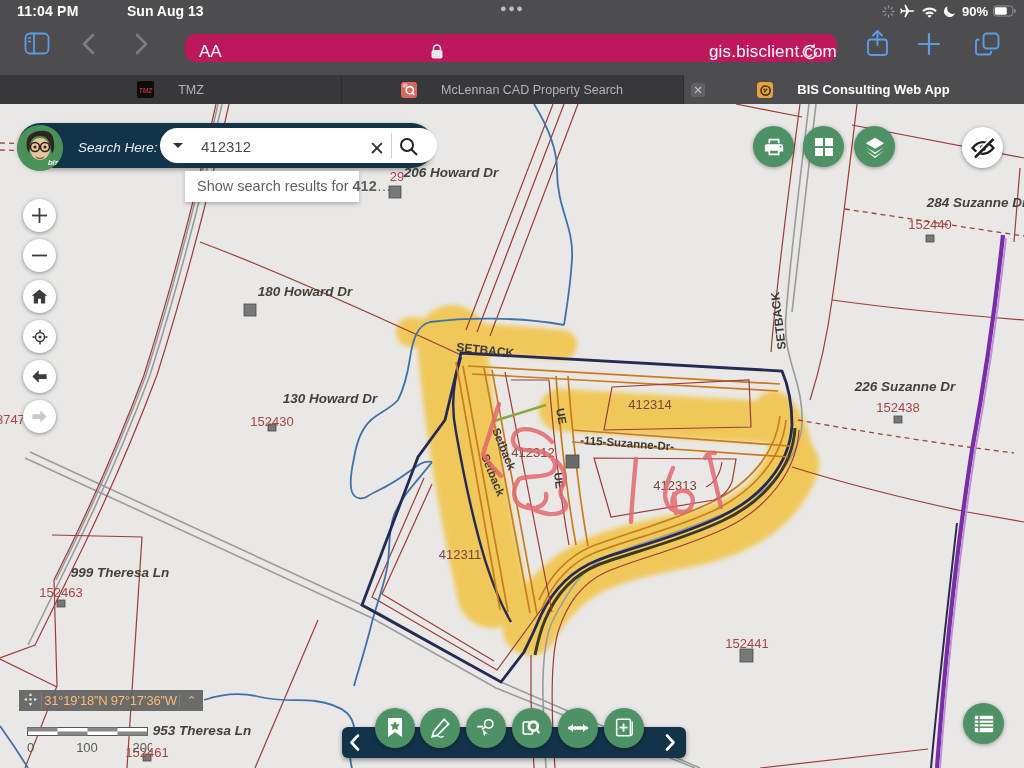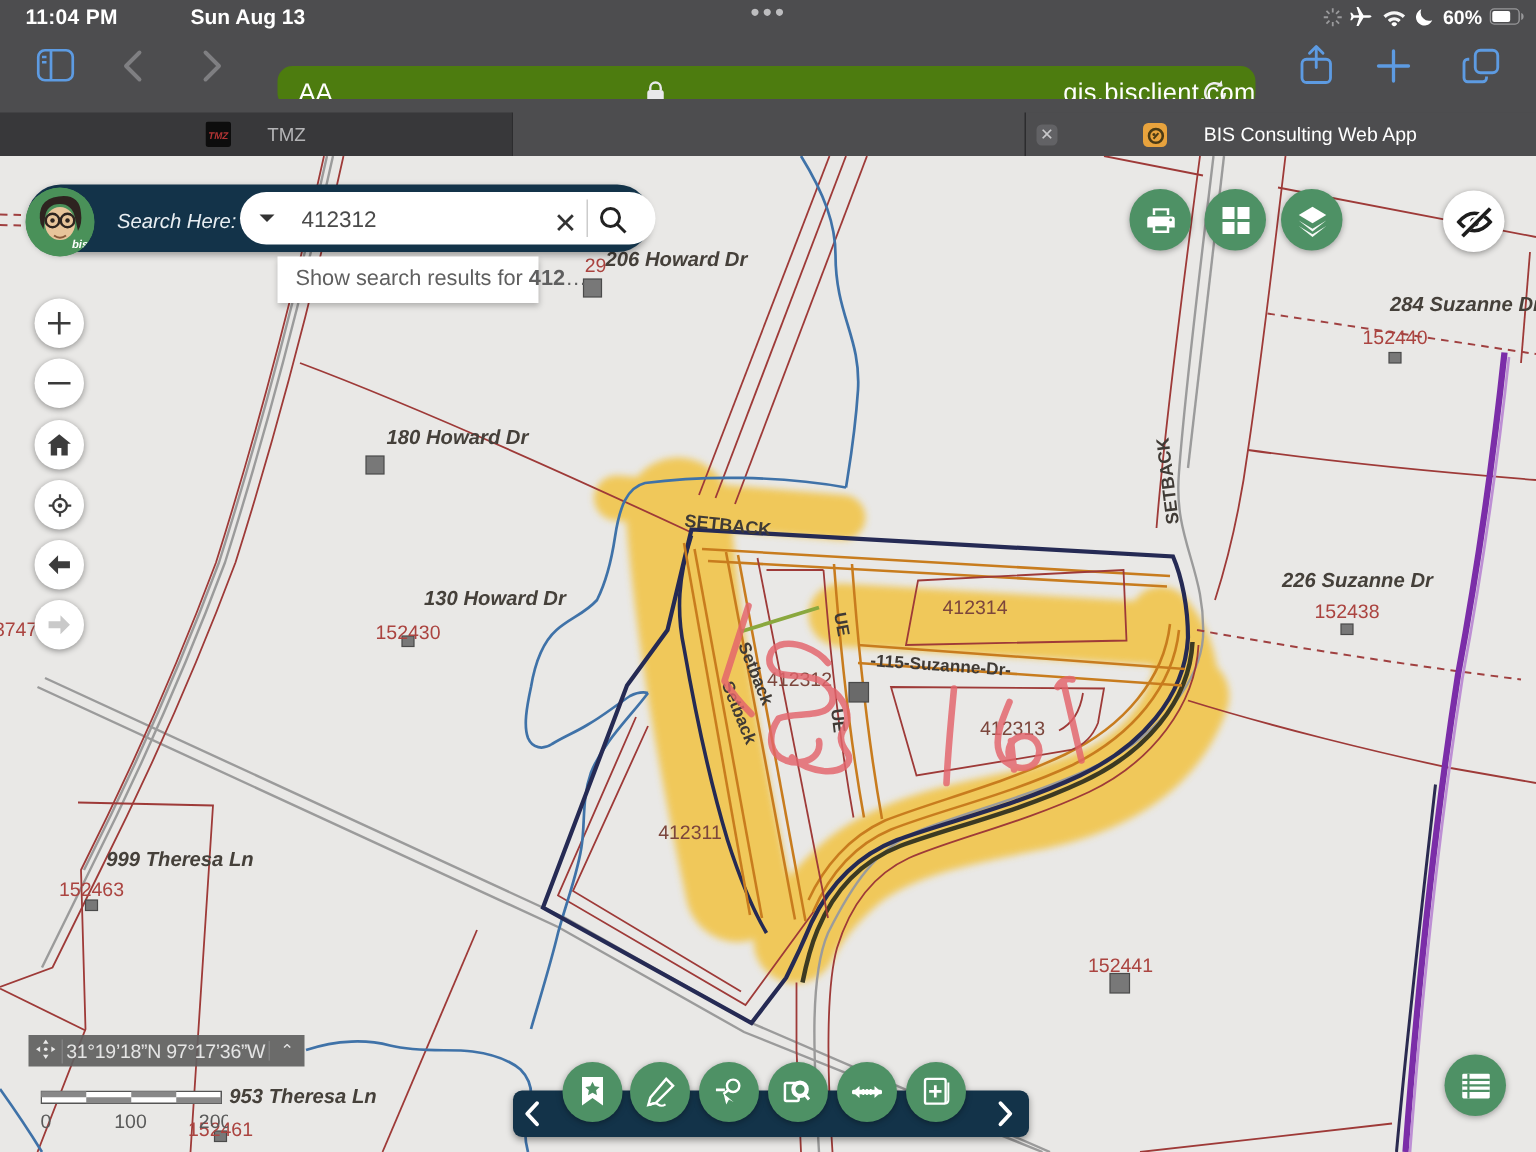--- a/index.html
+++ b/index.html
@@ -7,48 +7,48 @@
   .abs{position:absolute;}
   #stage{position:relative;width:1024px;height:768px;}
   
   #statusbar{left:0;top:0;width:1024px;height:22px;background:#4d4d4f;color:#fff;}
   #statusbar .time{position:absolute;left:17px;top:3px;font-size:14px;font-weight:bold;letter-spacing:.2px;}
   #statusbar .date{position:absolute;left:95px;top:3px;font-size:14px;font-weight:bold;margin-left:32px;}
   #statusbar .dots{position:absolute;left:500px;top:2px;font-size:11px;color:#bdbdbf;letter-spacing:1.5px;}
   #statusbar .right{position:absolute;right:8px;top:0;height:22px;display:flex;align-items:center;gap:5px;}
   #statusbar .pct{font-size:13px;font-weight:bold;}
   #toolbar{left:0;top:22px;width:1024px;height:44px;background:#4d4d4f;}
-  #urlpill{left:185px;top:44px;width:652px;height:28px;background:#4d7c0f;border-radius:10px;color:#fff;}
+  #urlpill{left:185px;top:34px;width:652px;height:28px;background:#be185d;border-radius:10px;color:#fff;}
   #urlpill .aa{position:absolute;left:14px;top:8px;font-size:17px;}
   #urlpill .url{position:absolute;left:0;top:8px;width:100%;text-align:right;font-size:17px;letter-spacing:.2px;}
   #urlpill .lock{position:absolute;left:246px;top:10px;}
   #tabbar{left:0;top:66px;width:1024px;height:38px;background:#4d4d4f;}
   .tab{position:absolute;top:75px;height:29px;display:flex;align-items:center;justify-content:center;gap:24px;color:#b4b4b6;font-size:12.5px;background:#38383a;}
-  #tab3{background:#4d4d4f;color:#fff;font-weight:normal;font-size:13px;}
+  #tab3{background:#4d4d4f;color:#fff;font-weight:bold;font-size:13px;}
   .tabsep{position:absolute;top:75px;width:1px;height:29px;background:#2c2c2e;}
   
   #map{left:0;top:104px;width:1024px;height:664px;}
   
   #searchpill{left:18px;top:123px;width:416px;height:45px;background:#133349;border-radius:23px;box-shadow:0 2px 5px rgba(0,0,0,.35);}
   #avatar{left:17px;top:125px;width:46px;height:46px;border-radius:50%;background:#4a9159;overflow:hidden;}
   #searchlabel{left:78px;top:140px;color:#e8eef2;font-size:13.5px;font-style:italic;}
   #whitefield{left:160px;top:128px;width:277px;height:35px;background:#fff;border-radius:18px;}
   #caret{left:166px;top:133px;width:24px;height:24px;color:#333;}
   #searchtext{left:201px;top:138px;font-size:15px;color:#4a4a4a;}
   #xbtn{left:369px;top:137px;font-size:19px;color:#333;font-weight:300;}
   #fieldsep{left:391px;top:133px;width:1px;height:25px;background:#ccc;}
   #dropdown{left:185px;top:171px;width:174px;height:31px;background:#fff;box-shadow:0 2px 4px rgba(0,0,0,.25);}
   #dropdown span{position:absolute;left:12px;top:7px;font-size:14.5px;color:#5f5f5f;white-space:nowrap;}
   
   .gbtn{position:absolute;width:41px;height:41px;border-radius:50%;background:#4e9165;box-shadow:0 1px 4px rgba(0,0,0,.35);display:flex;align-items:center;justify-content:center;}
   .wbtn{position:absolute;width:33px;height:33px;border-radius:50%;background:#fff;box-shadow:0 1px 4px rgba(0,0,0,.4);display:flex;align-items:center;justify-content:center;color:#3c3c3c;}
   
   #bottombar{left:342px;top:727px;width:344px;height:31px;background:#133349;border-radius:6px;box-shadow:0 2px 5px rgba(0,0,0,.4);}
   
-  #coords{left:19px;top:690px;width:184px;height:21px;background:rgba(96,96,96,.92);color:#e5e5e5;display:flex;align-items:center;}
+  #coords{left:19px;top:690px;width:184px;height:21px;background:rgba(96,96,96,.92);color:#fdba74;display:flex;align-items:center;}
   #coords .c1{width:22px;text-align:center;border-right:1px solid #808080;font-size:12px;}
   #coords .c2{flex:1;text-align:center;font-size:13px;white-space:nowrap;letter-spacing:-0.2px;}
   #coords .c3{width:23px;text-align:center;border-left:1px solid #808080;font-size:11px;}
 </style>
 </head>
 <body>
 <div id="stage">
 
   <svg id="map" class="abs" width="1024" height="664" viewBox="0 104 1024 664">
     <defs>
@@ -233,21 +233,21 @@
           </g>
         </svg>
       <svg width="17" height="13" viewBox="0 0 20 15" fill="#fff">
           <path d="M10 14.6c.9 0 2.5-1.7 2.1-2.1-.5-.6-1.2-1-2.1-1s-1.6.4-2.1 1c-.4.4 1.2 2.1 2.1 2.1z"></path>
           <path d="M4.9 9.6l1.8 1.8c.9-.9 2-1.4 3.3-1.4s2.4.5 3.3 1.4l1.8-1.8c-1.3-1.3-3.1-2.1-5.1-2.1s-3.8.8-5.1 2.1z" opacity=".95"></path>
           <path d="M1.5 6.2l1.8 1.8C5 6.3 7.4 5.3 10 5.3s5 1 6.7 2.7l1.8-1.8C16.3 4 13.3 2.7 10 2.7S3.7 4 1.5 6.2z" opacity=".95"></path>
         </svg>
       <svg width="14" height="14" viewBox="0 0 16 16" fill="#fff">
           <path d="M13.5 10.8A6.4 6.4 0 0 1 5.2 2.5 6.4 6.4 0 1 0 13.5 10.8z"></path>
         </svg>
-      <span class="pct">60%</span>
+      <span class="pct">90%</span>
       <svg width="23" height="12" viewBox="0 0 25 12">
           <rect x="0.5" y="0.5" width="21" height="11" rx="3" fill="none" stroke="#98989a"></rect>
           <rect x="2" y="2" width="13" height="8" rx="1.5" fill="#fff"></rect>
           <path d="M23 3.5v5c1.1-.3 1.7-1.3 1.7-2.5S24.1 3.8 23 3.5z" fill="#98989a"></path>
         </svg>
     </div>
   </div>
 
   <div id="toolbar" class="abs"></div>
   <svg class="abs" style="left:24px;top:31px" width="26" height="26" viewBox="0 0 26 26">
@@ -297,20 +297,29 @@
         <circle cx="7.3" cy="7.6" r="1" fill="#4a3a14"></circle>
       </svg>
     <span>BIS Consulting Web App</span>
   </div>
   <div class="tab abs" style="left:0;width:341px;">
     <svg width="17" height="17" viewBox="0 0 17 17">
         <rect width="17" height="17" rx="2" fill="#0d0d0d"></rect>
         <text x="8.5" y="11.5" font-size="6.5" fill="#b03434" text-anchor="middle" font-weight="bold" font-style="italic">TMZ</text>
       </svg>
     <span>TMZ</span>
+  </div>
+  <div class="tab abs" style="left:341px;width:342px;">
+    <svg width="16" height="16" viewBox="0 0 16 16">
+        <rect width="16" height="16" rx="3" fill="#d9695f"></rect>
+        <rect x="1.5" y="1.5" width="5" height="4" rx="1" fill="#f0b0a8"></rect>
+        <circle cx="8.8" cy="8.2" r="3.6" fill="none" stroke="#fff" stroke-width="1.6"></circle>
+        <line x1="11.2" y1="10.8" x2="13.2" y2="12.8" stroke="#fff" stroke-width="1.6"></line>
+      </svg>
+    <span>McLennan CAD Property Search</span>
   </div>
   <div class="tabsep" style="left:341px;"></div>
   <div class="tabsep" style="left:683px;"></div>
   <div class="abs" style="left:691px;top:83px;width:14px;height:14px;border-radius:3.5px;background:#626265;color:#c9c9cb;font-size:11px;line-height:14px;text-align:center;">✕</div>
 
   <div id="searchpill" class="abs"></div>
   <div id="avatar" class="abs">
     <svg width="46" height="46" viewBox="0 0 46 46">
       <circle cx="23" cy="23" r="23" fill="#4a9159"></circle>
       <path d="M10 24 Q7 8 22 6 Q36 4 37 17 Q38 24 35 29 L33 20 Q31 11 23 11 Q14 11 13 20 L12 28 Z" fill="#2e2420"></path>

